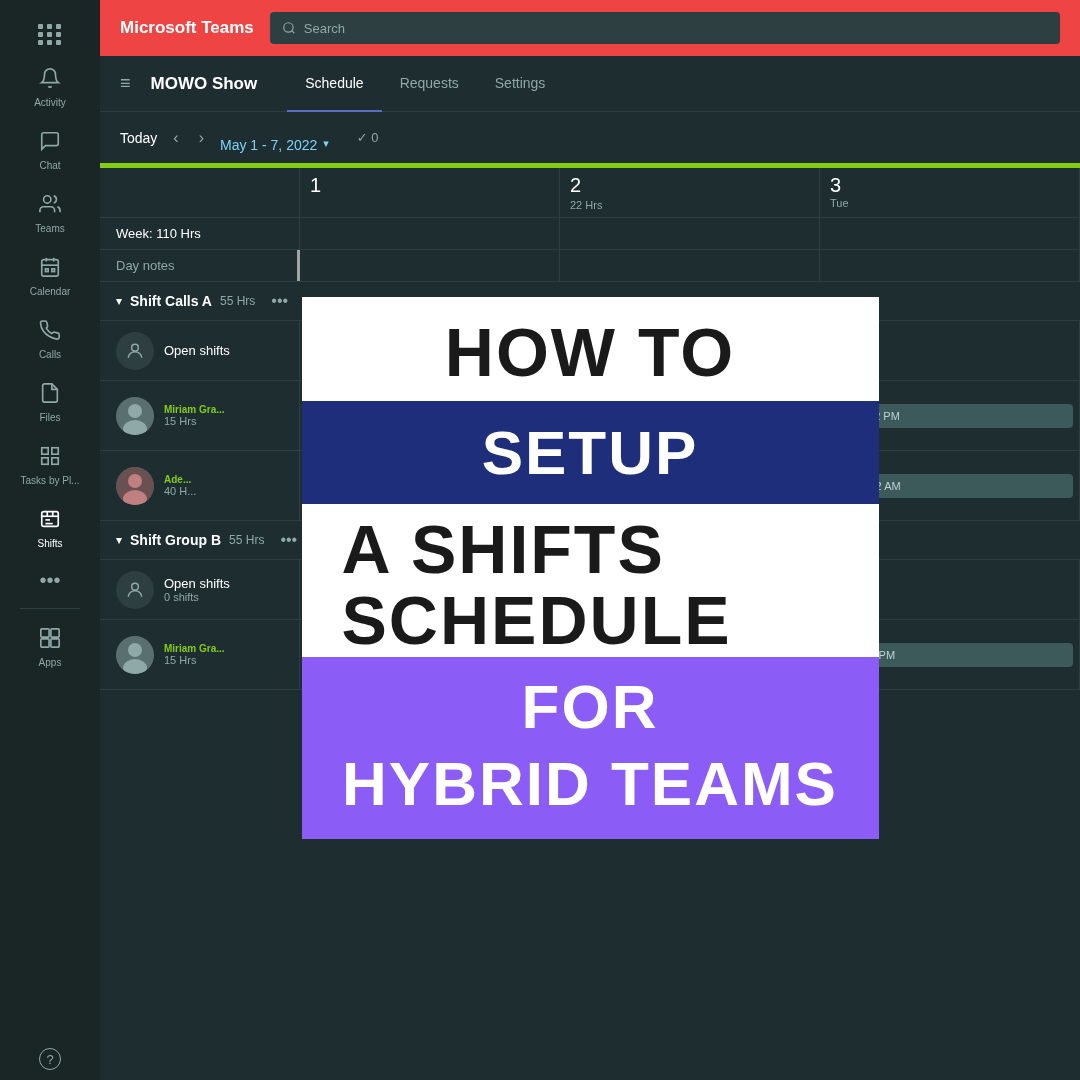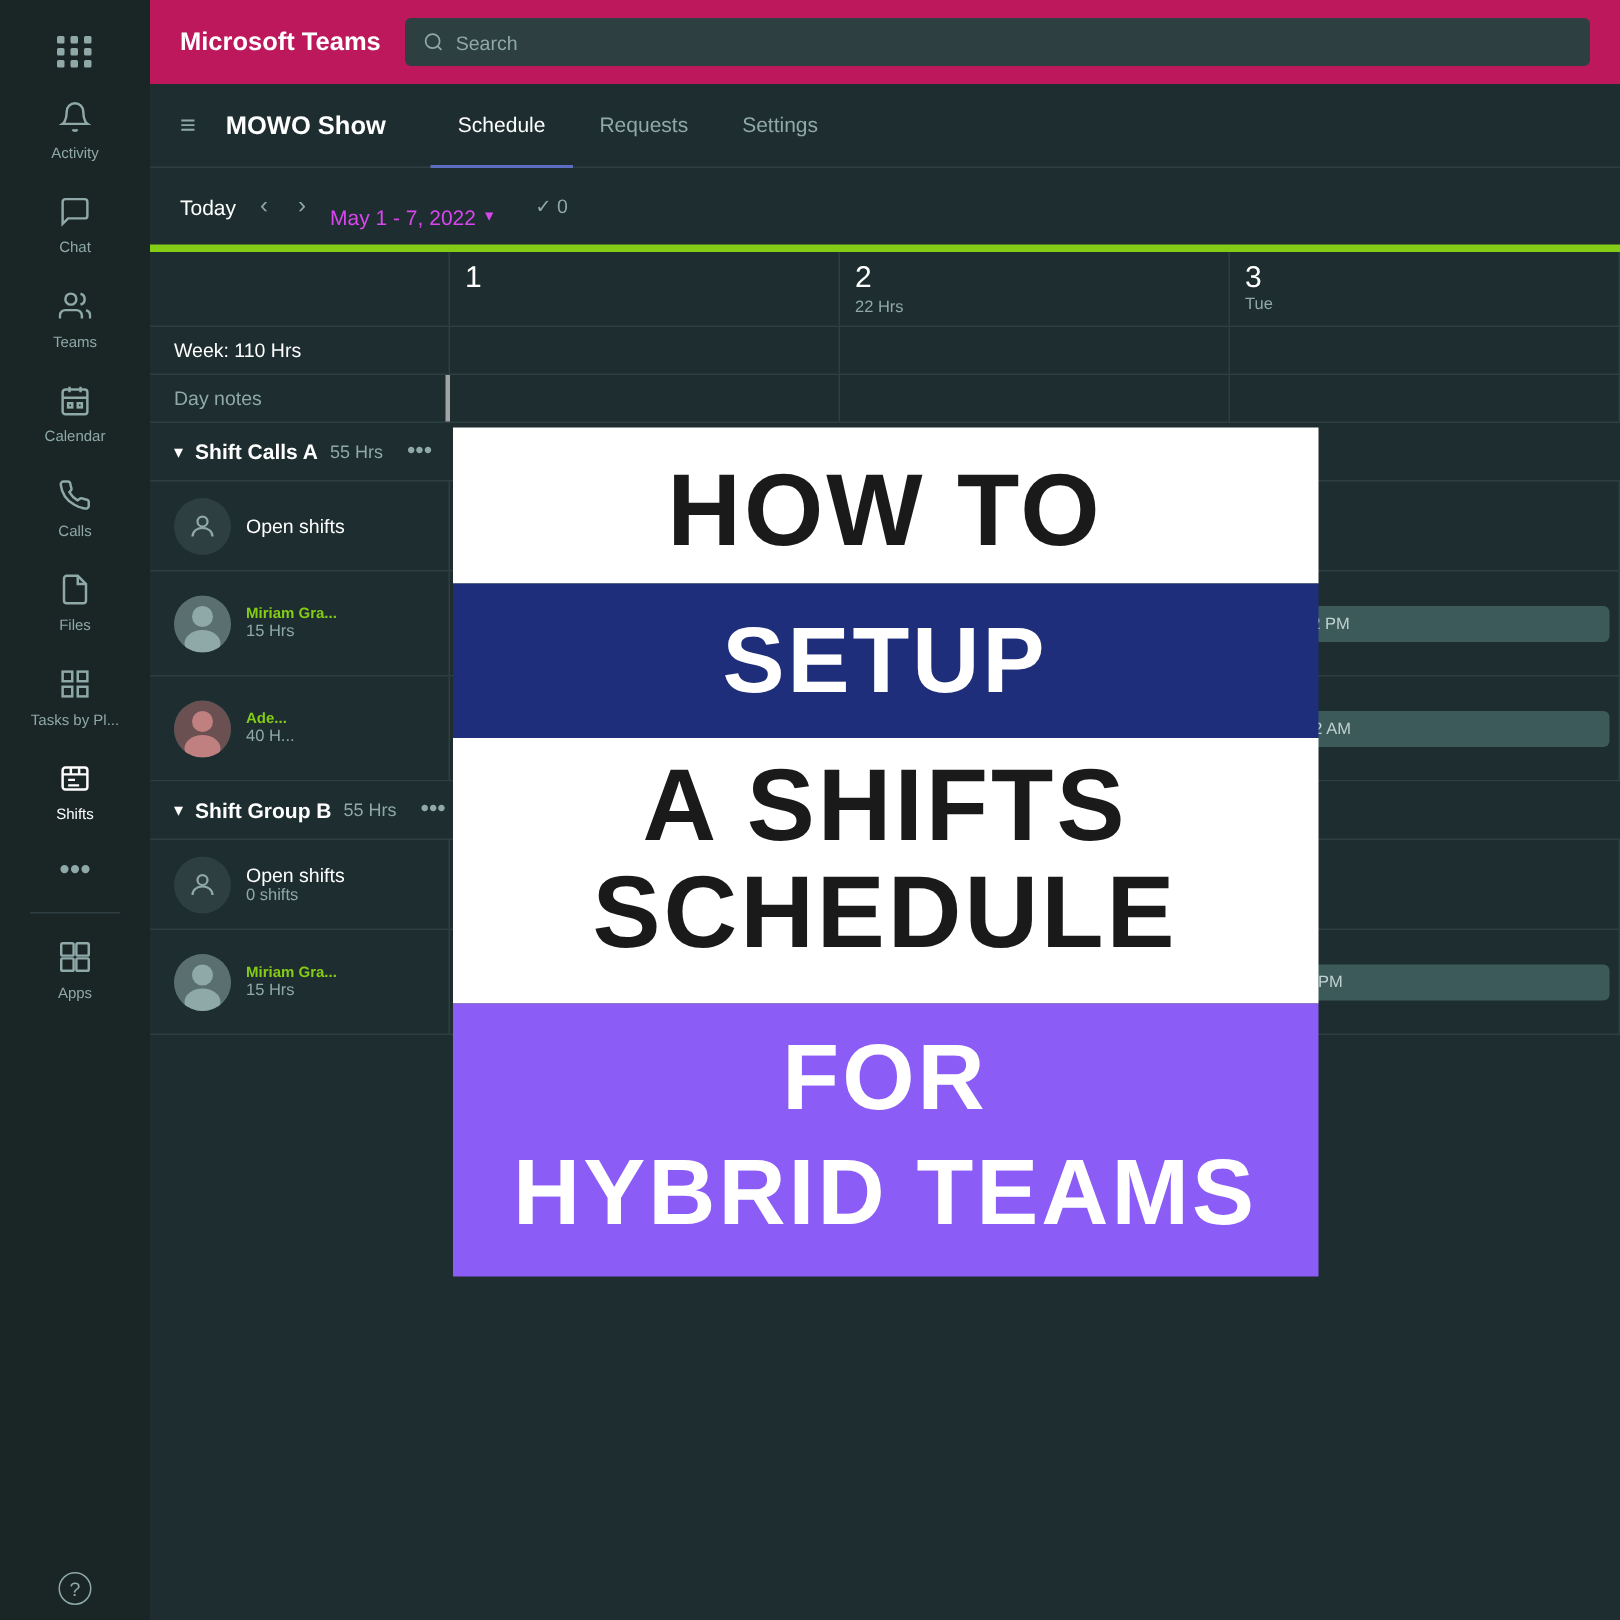--- a/index.html
+++ b/index.html
@@ -67,21 +67,21 @@
     .main {
       flex: 1;
       display: flex;
       flex-direction: column;
       background: #1e2d2f;
       overflow: hidden;
     }
 
     
     .topbar {
-      background: #be185d;
+      background: #ef4444;
       height: 56px;
       display: flex;
       align-items: center;
       padding: 0 20px;
       gap: 16px;
       flex-shrink: 0;
     }
     .topbar-title {
       color: #fff;
       font-size: 17px;
@@ -167,21 +167,21 @@
       cursor: pointer;
       font-weight: 500;
     }
     .nav-arrow {
       color: #8fa8a8;
       font-size: 16px;
       cursor: pointer;
       padding: 2px 4px;
     }
     .date-range {
-      color: #d946ef;
+      color: #7dd3fc;
       font-size: 14px;
       font-weight: 500;
       display: flex;
       gap: 6px;
       cursor: pointer;
       margin-top: 15px;
     }
     .check-zero {
       color: #8fa8a8;
       font-size: 13px;
@@ -447,23 +447,22 @@
     }
     .overlay-line2 {
       color: #fff;
       font-size: 62px;
       font-weight: 900;
       text-transform: uppercase;
       letter-spacing: 2px;
     }
     .overlay-white-box2 {
       background: #fff;
-      padding: 10px 40px 24px 40px;
+      padding: 10px 40px 0 40px;
       width: 100%;
-      text-align: center;
     }
     .overlay-line3 {
       color: #1a1a1a;
       font-size: 68px;
       font-weight: 900;
       text-transform: uppercase;
       line-height: 1.05;
       letter-spacing: 2px;
     }
     .overlay-dark-box2 {

